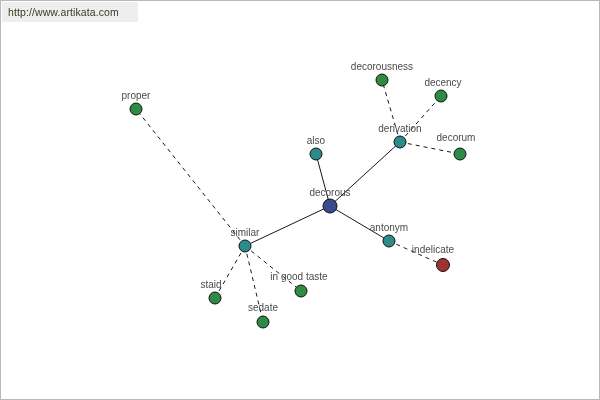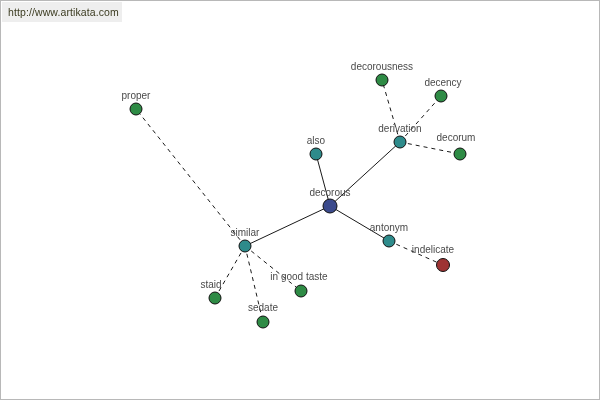--- a/index.html
+++ b/index.html
@@ -16,21 +16,21 @@
     height: 400px;
     background: #ffffff;
     border: 1px solid #b8b8b8;
     box-sizing: border-box;
     overflow: hidden;
   }
   #url-bar {
     position: absolute;
     left: 1px;
     top: 1px;
-    width: 120px;
+    width: 136px;
     height: 20px;
     background: #eeeeee;
     display: flex;
     align-items: center;
     padding-left: 6px;
     box-sizing: border-box;
   }
   #url-text {
     font-size: 10.5px;
     color: #3b3b20;

